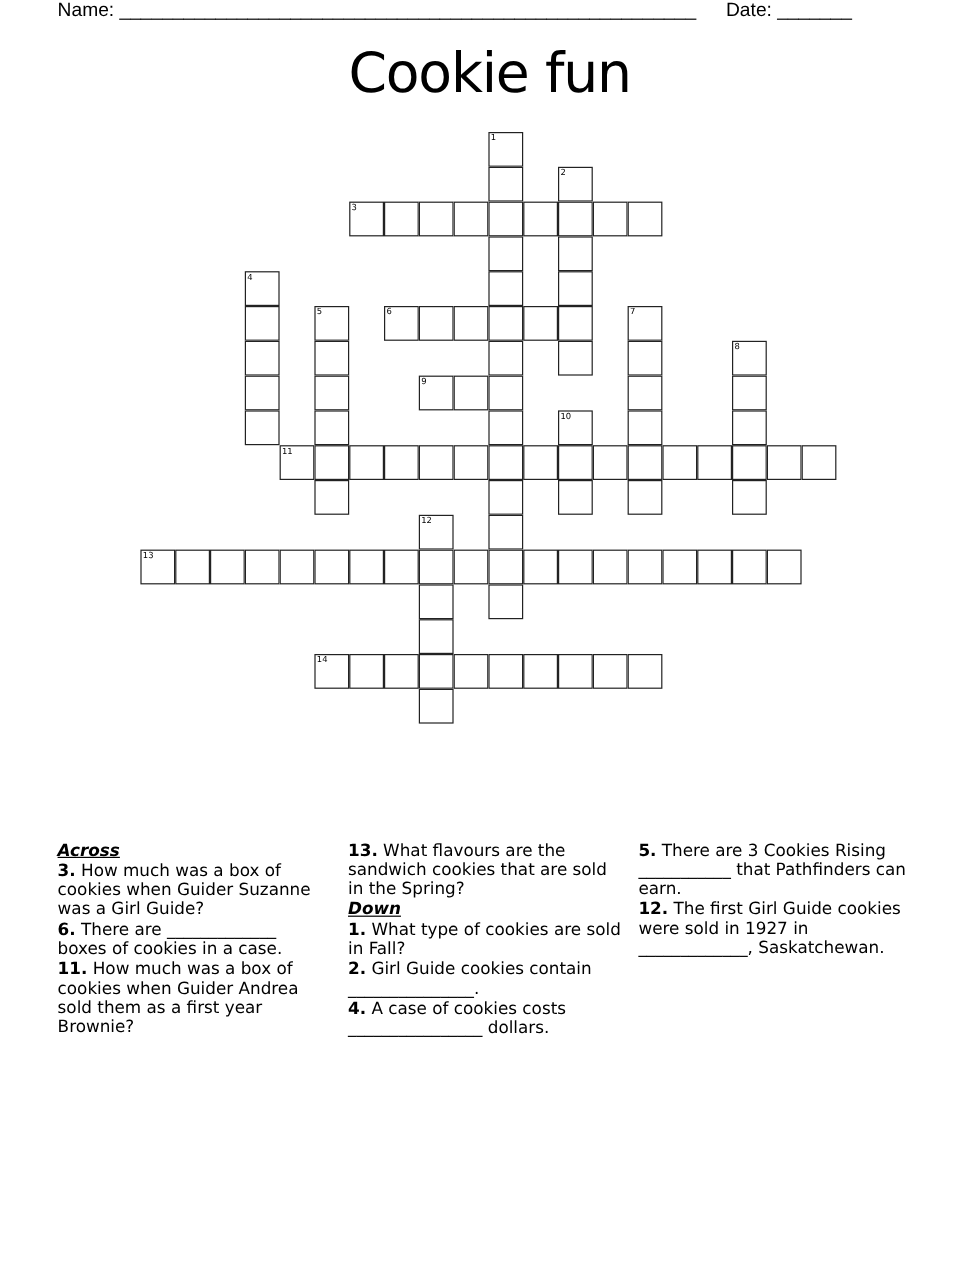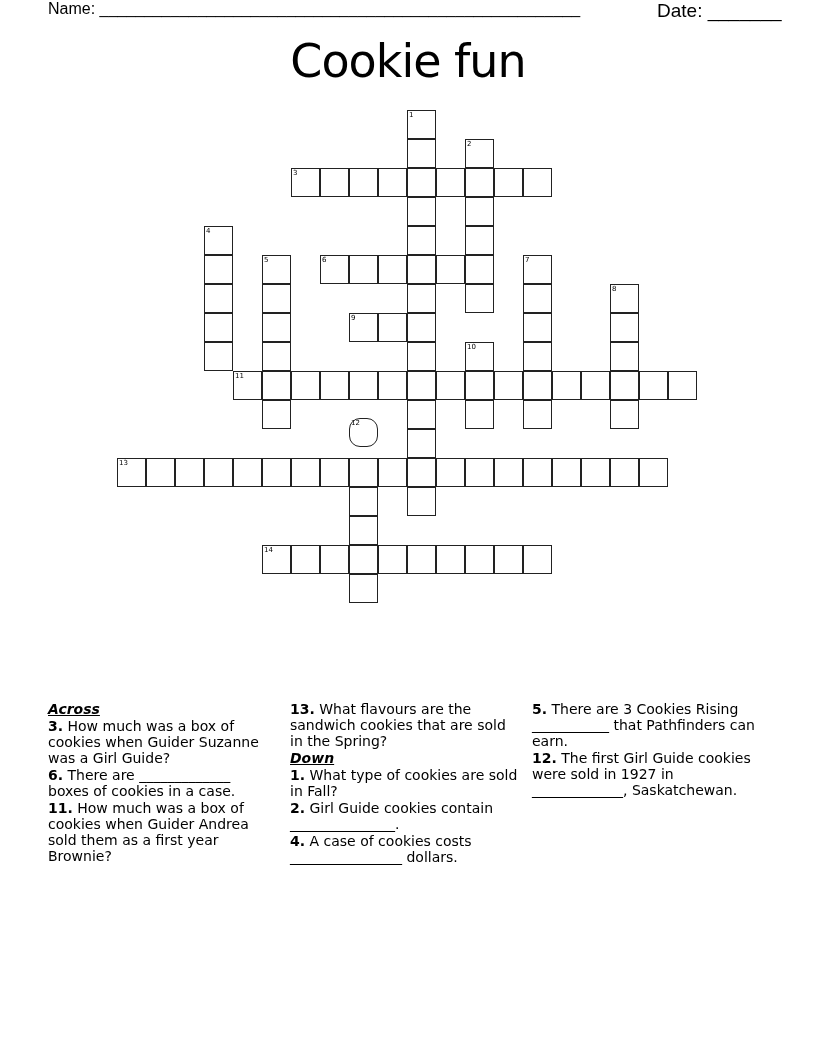--- a/index.html
+++ b/index.html
@@ -1,18 +1,18 @@
 <!DOCTYPE html>
 <html><head>
 <meta charset="utf-8">
 <style>
   html, body { margin:0; padding:0; background:#ffffff; }
   body { width:816px; height:1056px; position:relative; overflow:hidden; color:#000; }
   .name-label { position:absolute; top:0; left:48px; font-family:"Liberation Sans", sans-serif; font-size:16px; white-space:pre; }
-  .date-label { position:absolute; top:0; left:657px; font-family:"Liberation Sans", sans-serif; font-size:19px; white-space:pre; }
+  .date-label { position:absolute; top:0; left:605px; font-family:"Liberation Sans", sans-serif; font-size:16px; white-space:pre; }
   .title { position:absolute; top:34px; left:0; width:816px; text-align:center; font-family:"DejaVu Sans", sans-serif; font-size:46px; letter-spacing:-1px; }
   .grid { position:absolute; left:0; top:0; width:816px; height:620px; }
   .cell { position:absolute; width:29px; height:29px; box-sizing:border-box; border:1.5px solid #222; background:#fff; }
   .cell .num { position:absolute; left:1px; top:0px; font-family:"DejaVu Sans", sans-serif; font-size:7px; line-height:8px; }
   .clues { position:absolute; top:701px; font-family:"DejaVu Sans", sans-serif; font-size:14px; line-height:16px; }
   .col1 { left:48px; width:225px; }
   .col2 { left:290px; width:230px; }
   .col3 { left:532px; width:238px; }
   .section-head { font-weight:bold; text-decoration:underline; margin:0 0 1px 0;font-style:italic; }
   .clue { margin:0 0 1px 0; }
@@ -110,21 +110,21 @@
     <div class="cell" style="left: 291px; top: 371px;"></div>
     <div class="cell" style="left: 320px; top: 371px;"></div>
     <div class="cell" style="left: 349px; top: 371px;"></div>
     <div class="cell" style="left: 378px; top: 371px;"></div>
     <div class="cell" style="left: 436px; top: 371px;"></div>
     <div class="cell" style="left: 494px; top: 371px;"></div>
     <div class="cell" style="left: 552px; top: 371px;"></div>
     <div class="cell" style="left: 581px; top: 371px;"></div>
     <div class="cell" style="left: 639px; top: 371px;"></div>
     <div class="cell" style="left: 668px; top: 371px;"></div>
-    <div class="cell" style="left: 349px; top: 418px; border-radius: 11px;">
+    <div class="cell" style="left: 349px; top: 429px;">
       <span class="num">12</span>
     </div>
     <div class="cell" style="left: 349px; top: 458px;"></div>
     <div class="cell" style="left: 349px; top: 487px;"></div>
     <div class="cell" style="left: 349px; top: 516px;"></div>
     <div class="cell" style="left: 349px; top: 545px;"></div>
     <div class="cell" style="left: 349px; top: 574px;"></div>
     <div class="cell" style="left: 117px; top: 458px;">
       <span class="num">13</span>
     </div>

